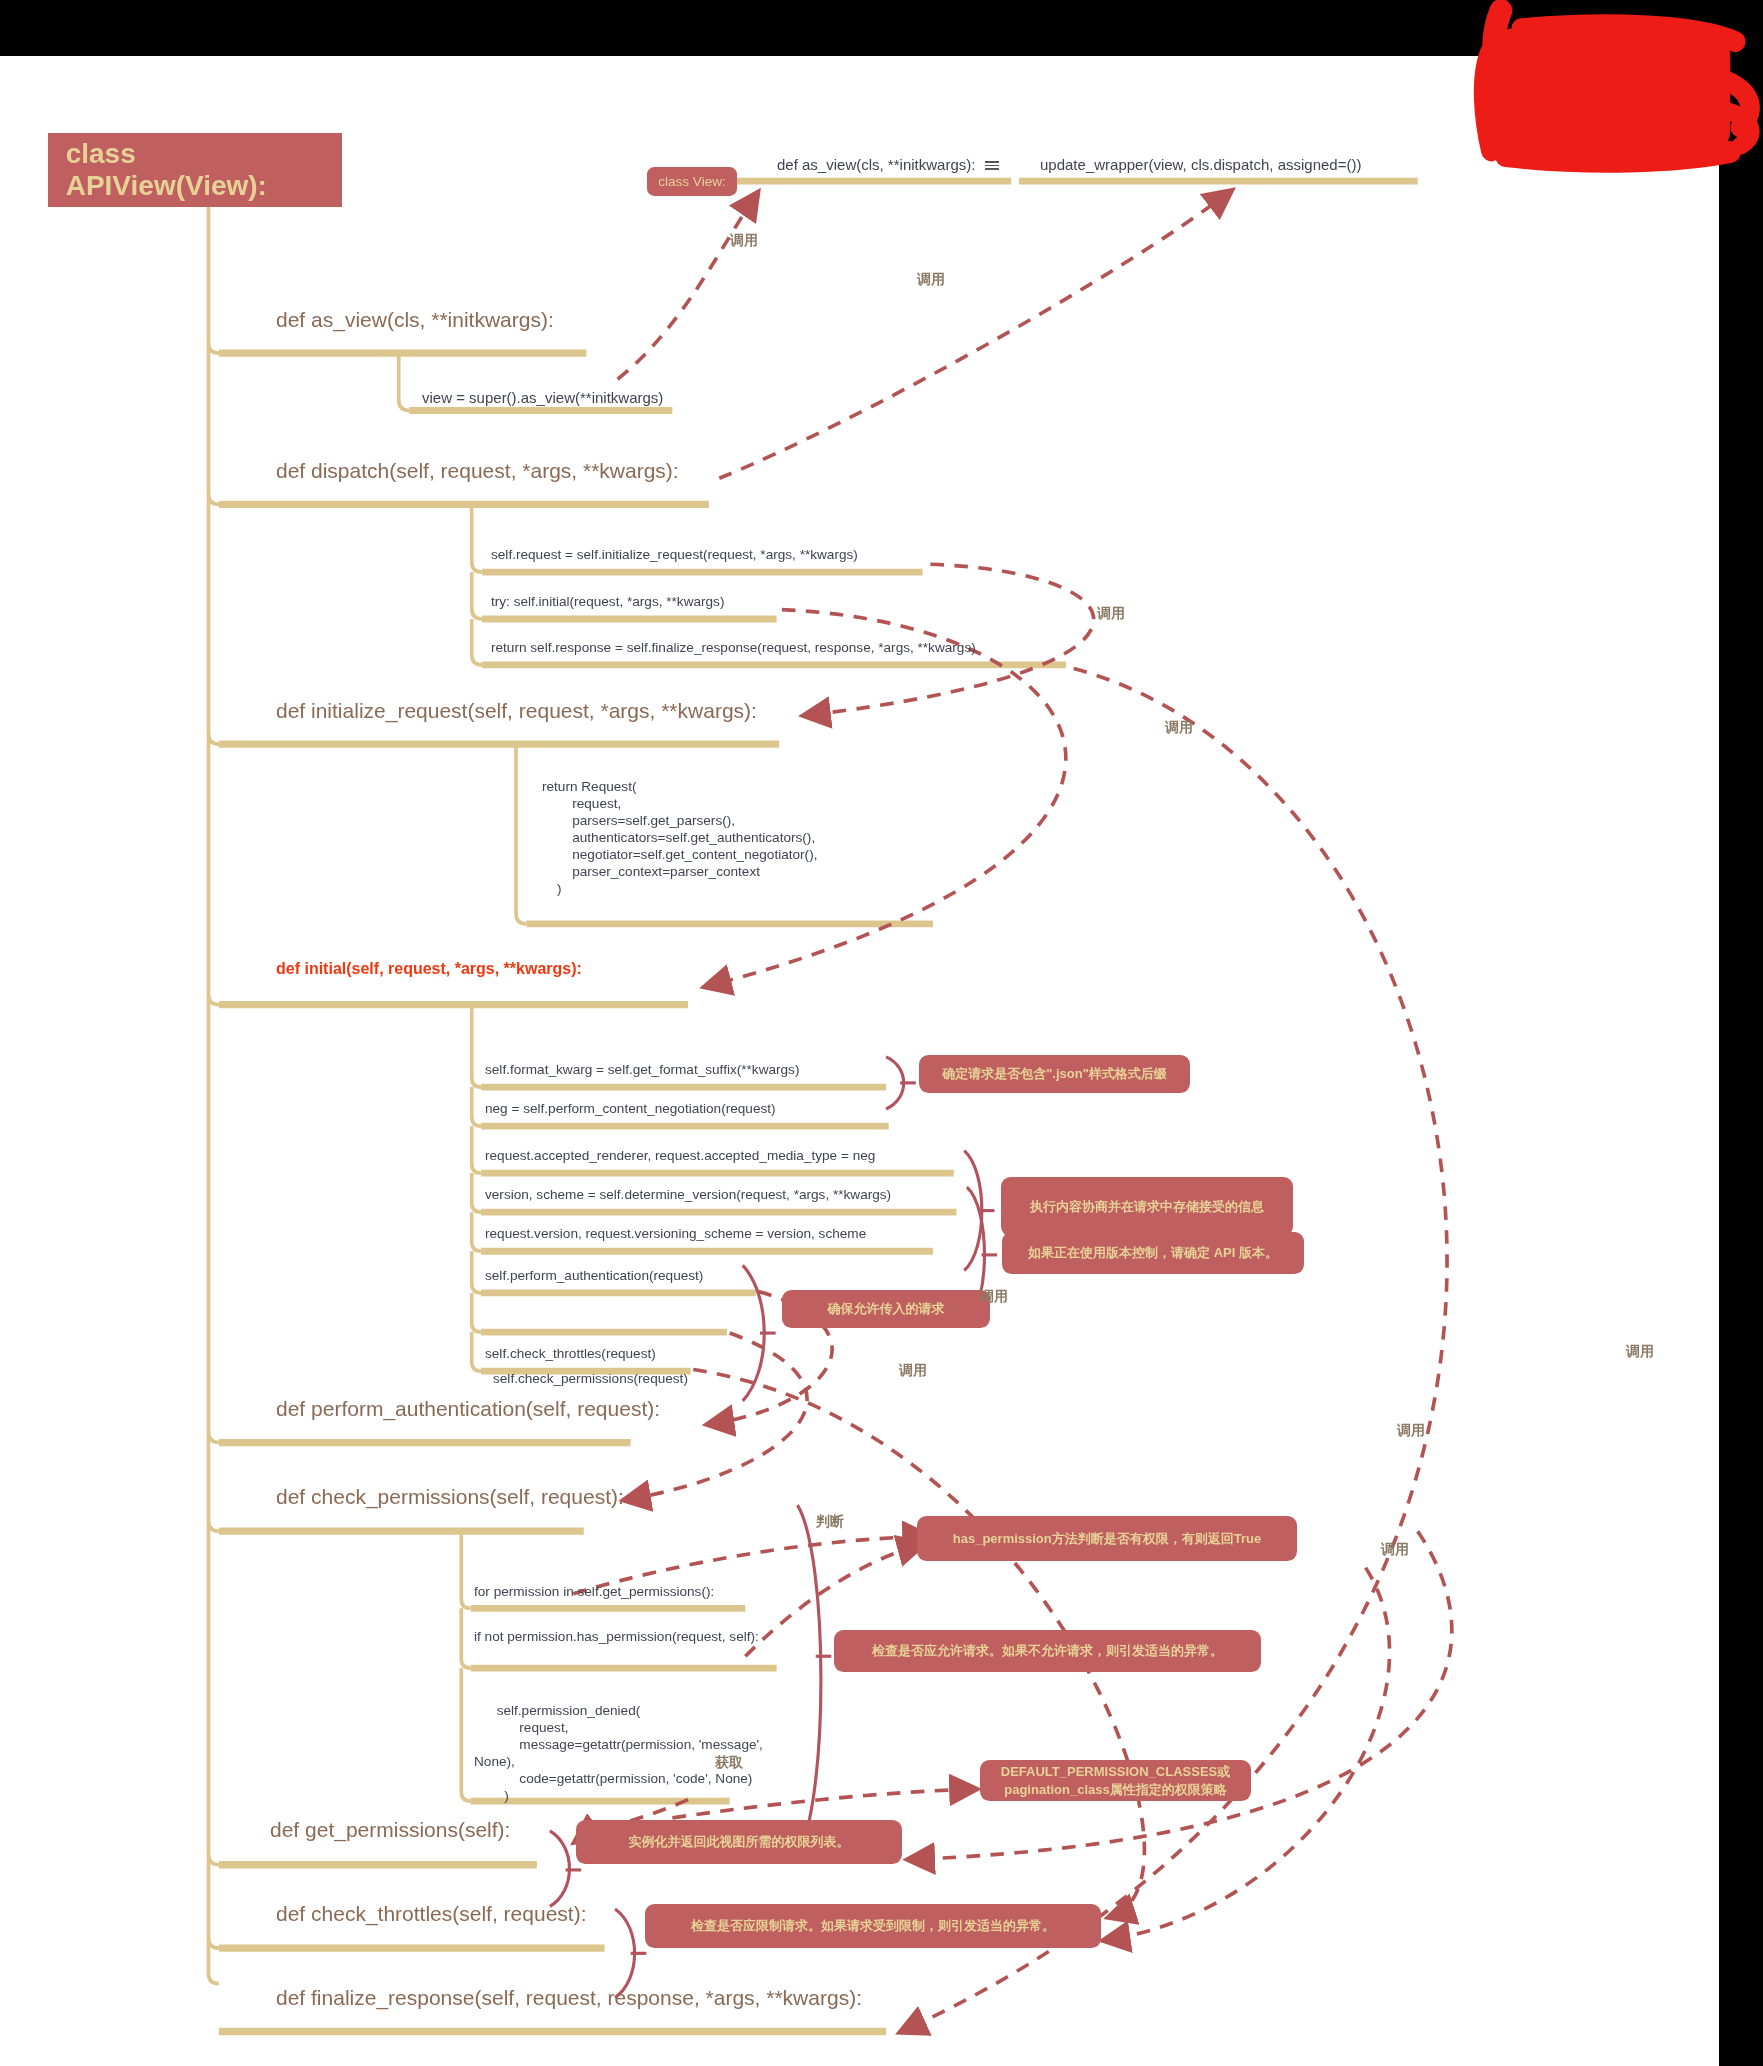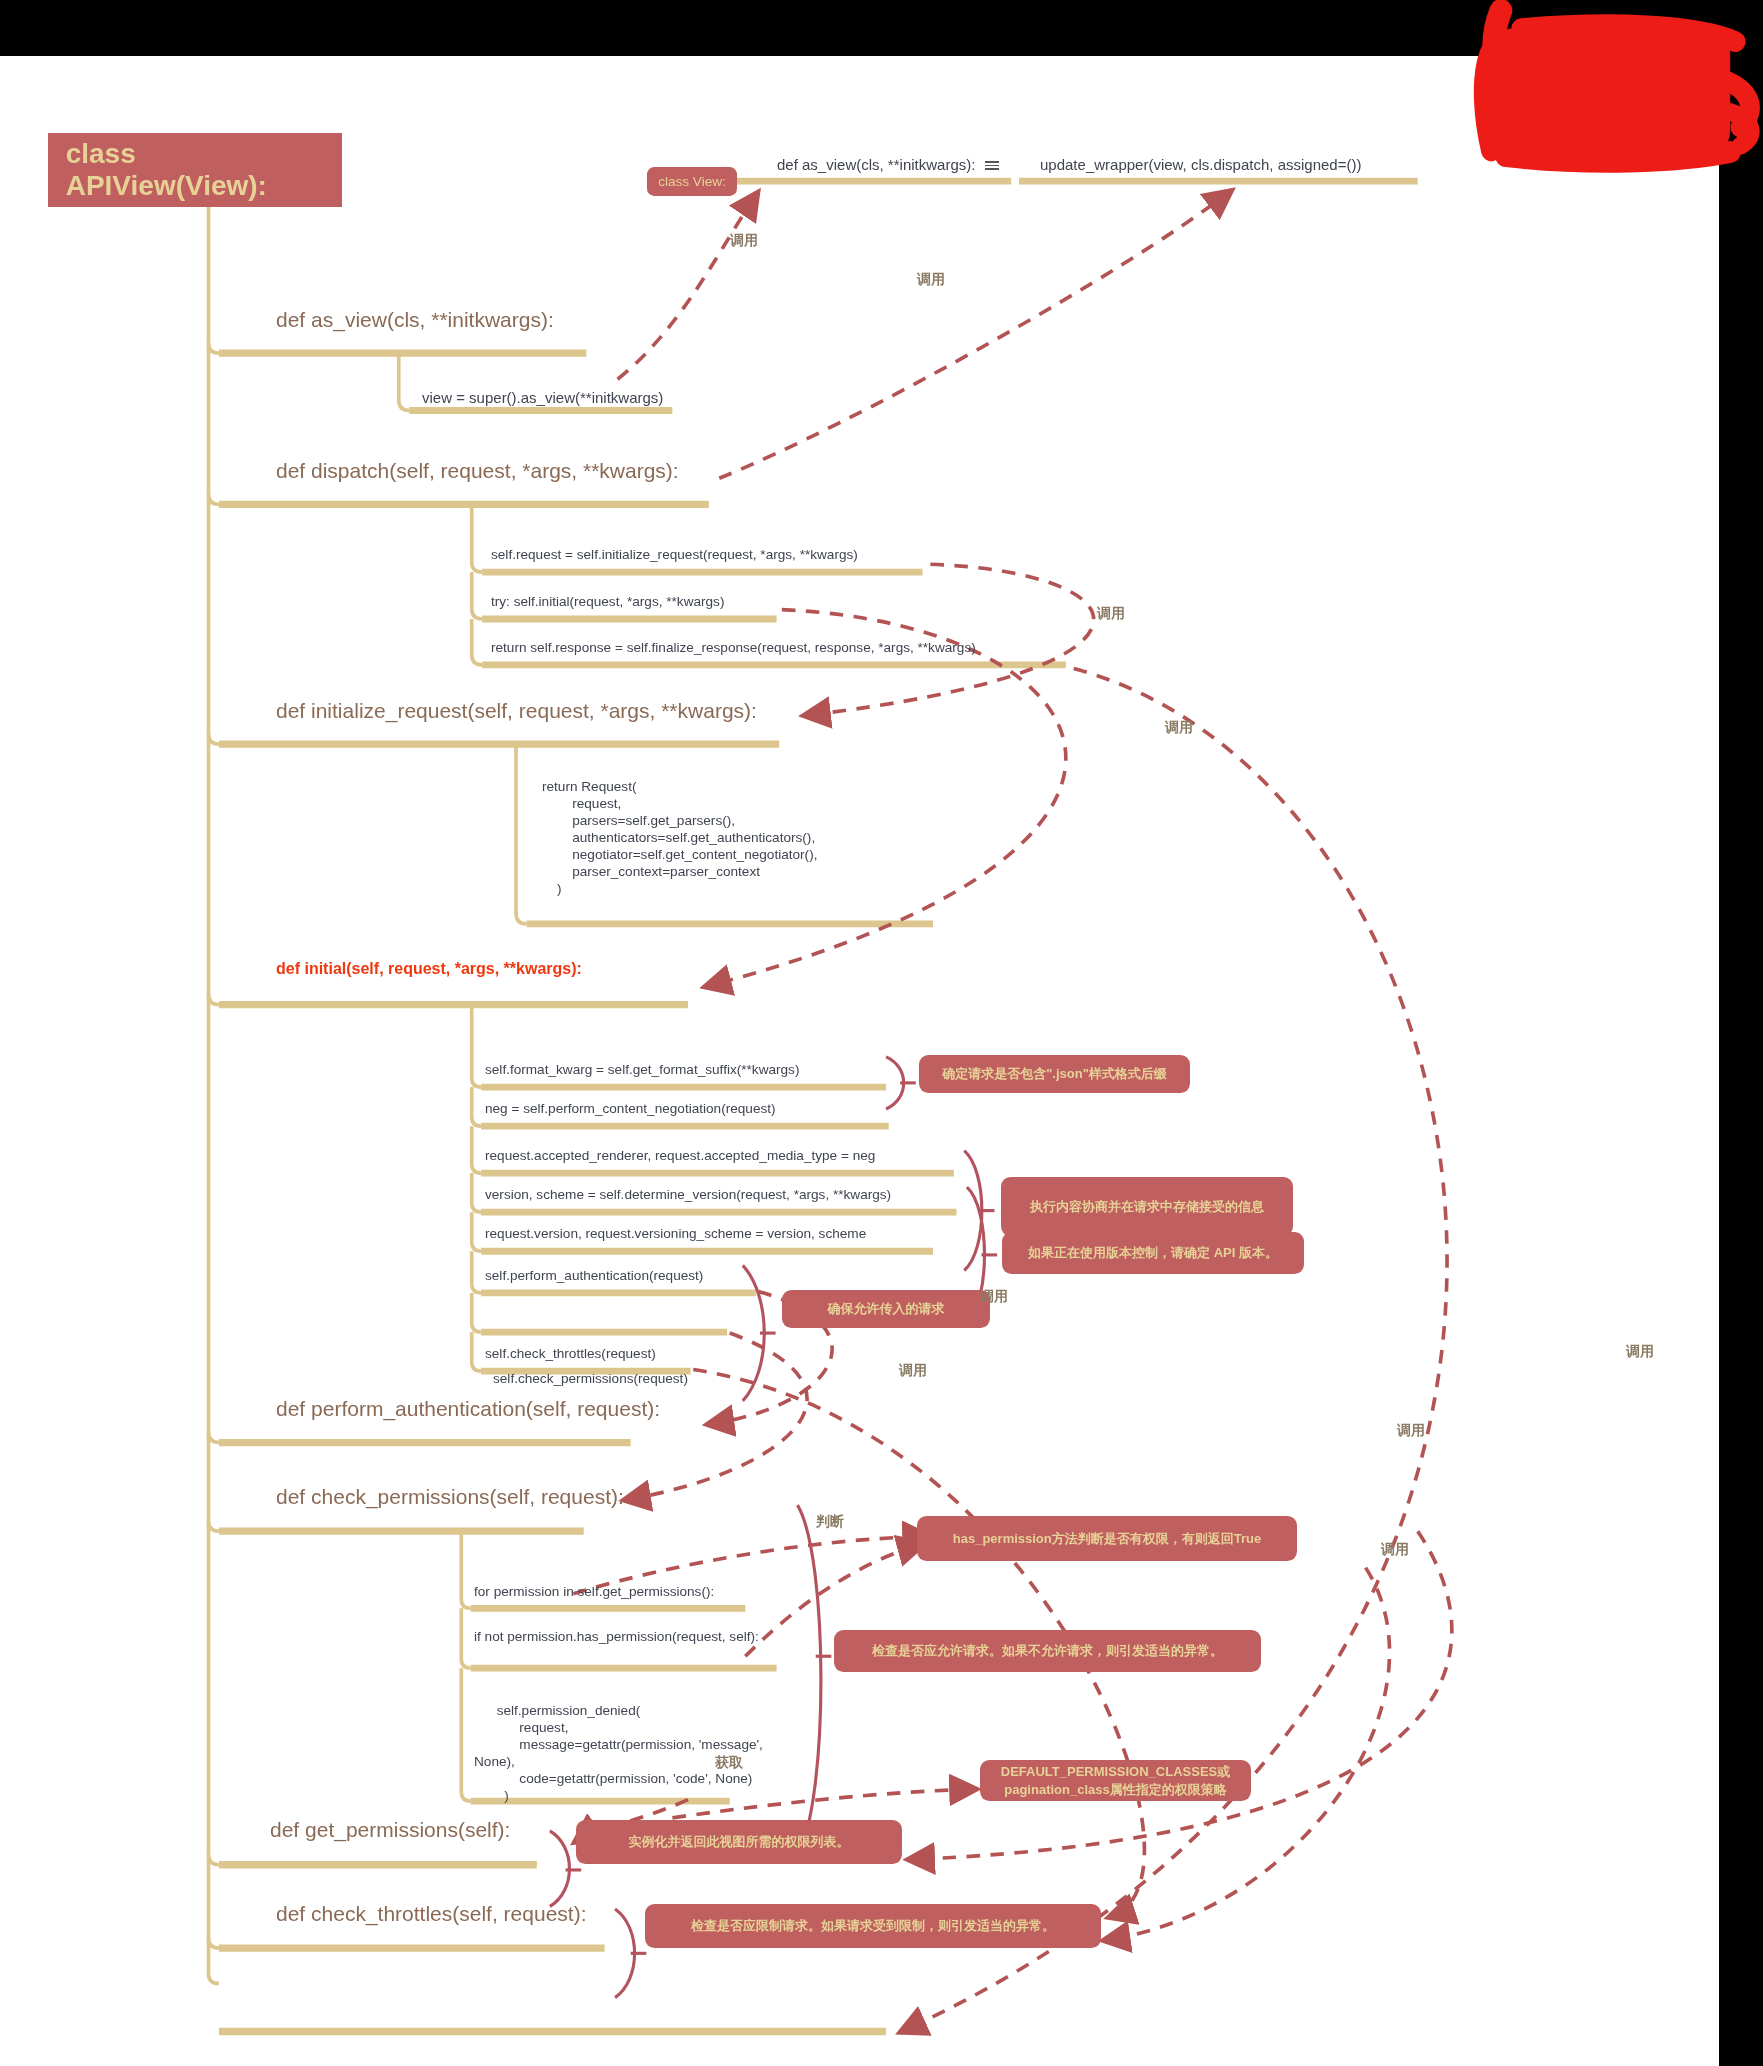--- a/index.html
+++ b/index.html
@@ -278,20 +278,21 @@
     <div class="node small wrap" style="left:474px;top:1647px;width:292px;white-space:pre-wrap;">      self.permission_denied(
             request,
             message=getattr(permission, 'message', None),
             code=getattr(permission, 'code', None)
         )</div>
 
     <div class="node lvl1" style="left:270px;top:1761px;">def get_permissions(self):</div>
 
     <div class="node lvl1" style="left:276px;top:1845px;">def check_throttles(self, request):</div>
 
+    <div class="node lvl1" style="left:276px;top:1929px;">def finalize_response(self, request, response, *args, **kwargs):</div>
 
     <div class="note" style="left:919px;top:999px;width:271px;height:38px;">确定请求是否包含".json"样式格式后缀</div>
 
     <div class="note" style="left:1001px;top:1121px;width:292px;height:59px;">执行内容协商并在请求中存储接受的信息</div>
 
     <div class="note" style="left:1002px;top:1176px;width:302px;height:42px;">如果正在使用版本控制，请确定 API 版本。</div>
 
     <div class="note" style="left:782px;top:1234px;width:208px;height:38px;">确保允许传入的请求</div>
 
     <div class="note" style="left:917px;top:1460px;width:380px;height:45px;">has_permission方法判断是否有权限，有则返回True</div>

